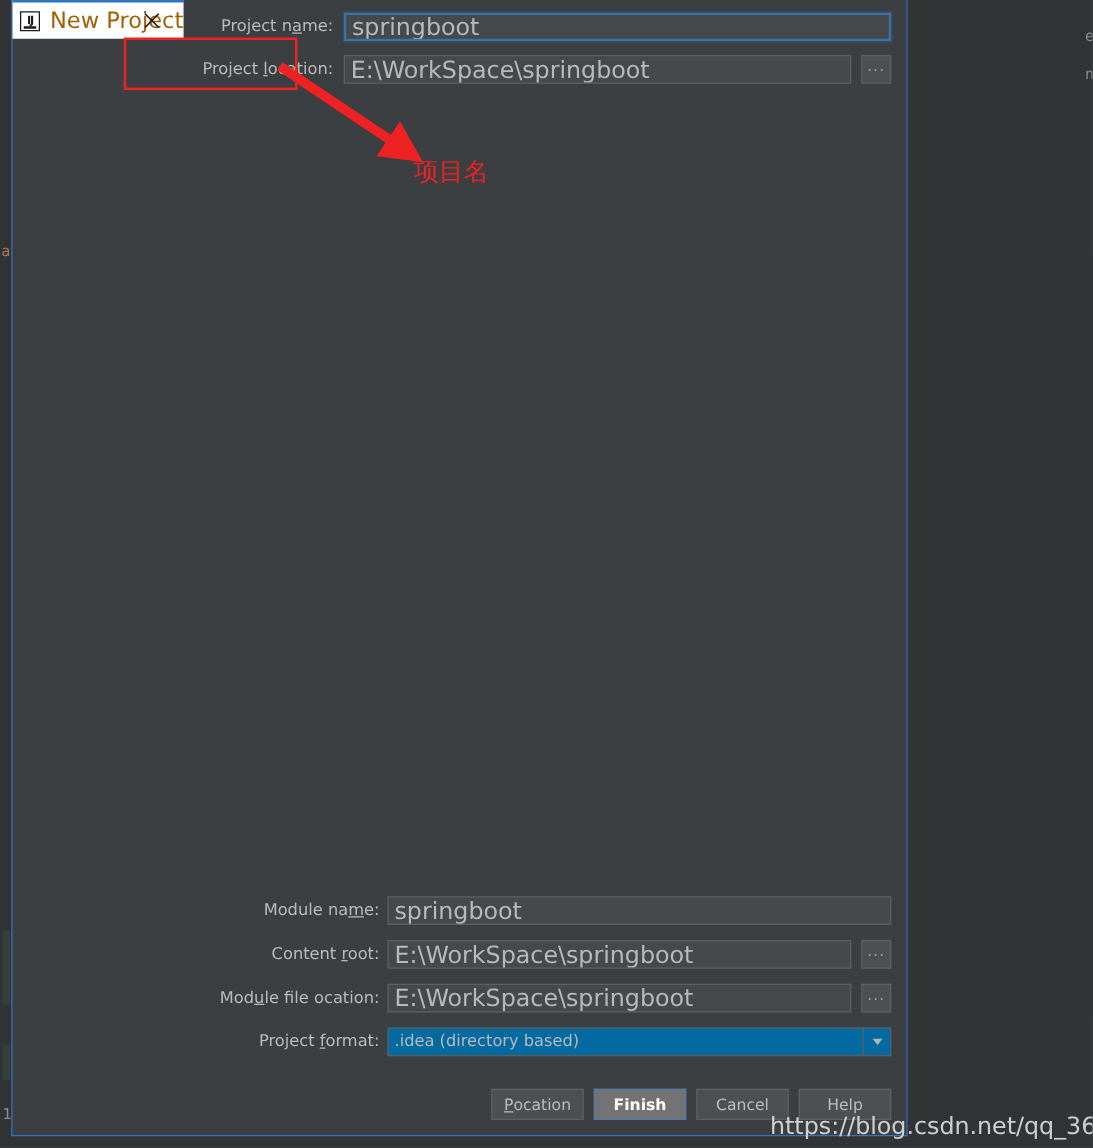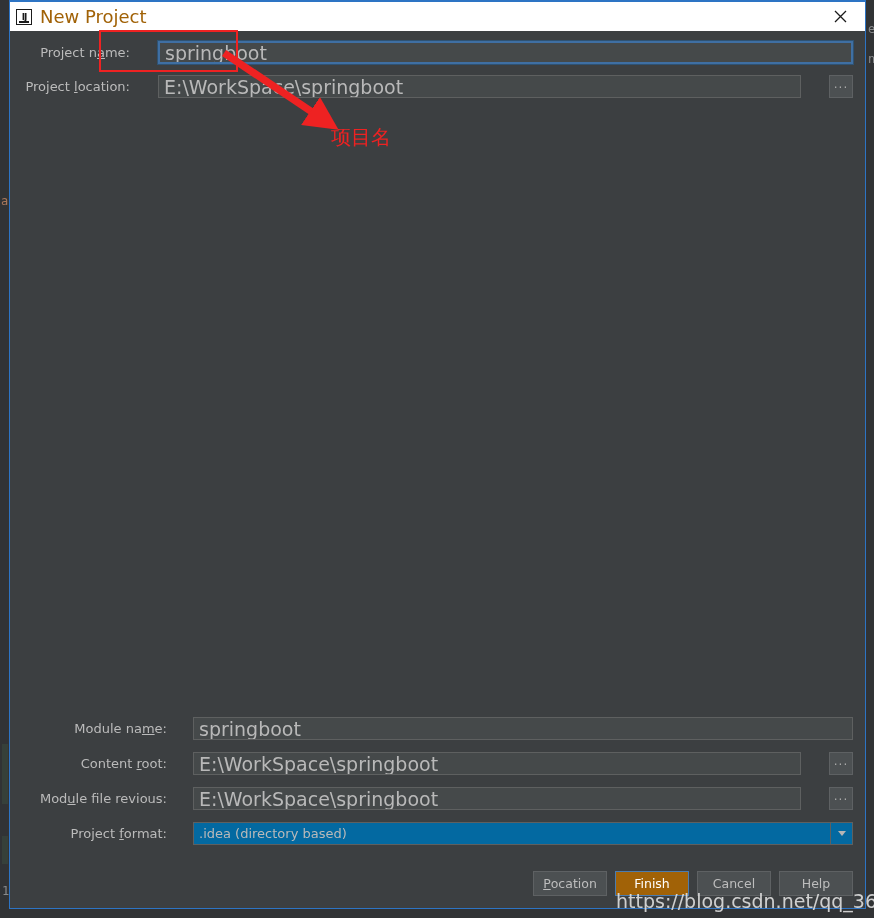--- a/index.html
+++ b/index.html
@@ -34,28 +34,28 @@
     position: absolute;
     background: #3a4a3e;
     opacity: .55;
   }
 
   
   #dialog {
     position: absolute;
     left: 9px;
     top: 0px;
-    width: 857px;
+    width: 717px;
     height: 909px;
     border: 1px solid #2d74c4;
     border-top: none;
     box-sizing: border-box;
     background: #3c3f41;
     display: flex;
-    flex-direction: column;
+    flex-direction: row;
   }
 
   
   #title-bar {
     height: 31px;
     min-height: 31px;
     background: #ffffff;
     border-top: 2px solid #2d74c4;
     display: flex;
     align-items: center;
@@ -117,21 +117,20 @@
   }
 
   
   #top-form {
     padding: 10px 12px 0 12px;
   }
   .form-row {
     display: flex;
     align-items: center;
     margin-bottom: 11px;
-    gap: 20px;
   }
   .form-label {
     font-size: 13px;
     color: #bbbbbb;
     text-align: right;
     white-space: nowrap;
     font-family: "DejaVu Sans", "Liberation Sans", sans-serif;
   }
   #top-form .form-label { width: 108px; padding-right: 8px; }
   .mn { text-decoration: underline; }
@@ -261,24 +260,24 @@
     border: 1px solid #5e6163;
     color: #bdbdbd;
     font-size: 12.5px;
     display: flex;
     align-items: center;
     justify-content: center;
     cursor: pointer;
     font-family: "DejaVu Sans", "Liberation Sans", sans-serif;
   }
   .dlg-button.default {
-    background: #a16207;
+    background: #737373;
     border: 1px solid #4b7cb0;
     color: #ffffff;
-    font-weight: normal;
+    font-weight: bold;
   }
 
   
   #annotation-layer {
     position: absolute;
     inset: 0;
     pointer-events: none;
   }
   #annotation-box {
     position: absolute;
@@ -360,21 +359,21 @@
         <div class="text-field">springboot</div>
       </div>
 
       <div class="form-row">
         <div class="form-label"><span>Content </span><span class="mn">r</span><span>oot:</span></div>
         <div class="text-field">E:\WorkSpace\springboot</div>
         <div class="browse-button">...</div>
       </div>
 
       <div class="form-row">
-        <div class="form-label"><span>Mod</span><span class="mn">u</span><span>le file revious:</span></div>
+        <div class="form-label"><span>Mod</span><span class="mn">u</span><span>le file ocation:</span></div>
         <div class="text-field">E:\WorkSpace\springboot</div>
         <div class="browse-button">...</div>
       </div>
 
       <div class="form-row">
         <div class="form-label"><span>Project </span><span class="mn">f</span><span>ormat:</span></div>
         <div class="combo-field">
           <div class="combo-value">.idea (directory based)</div>
           <div class="combo-arrow-box">
             <div class="combo-arrow"></div>

